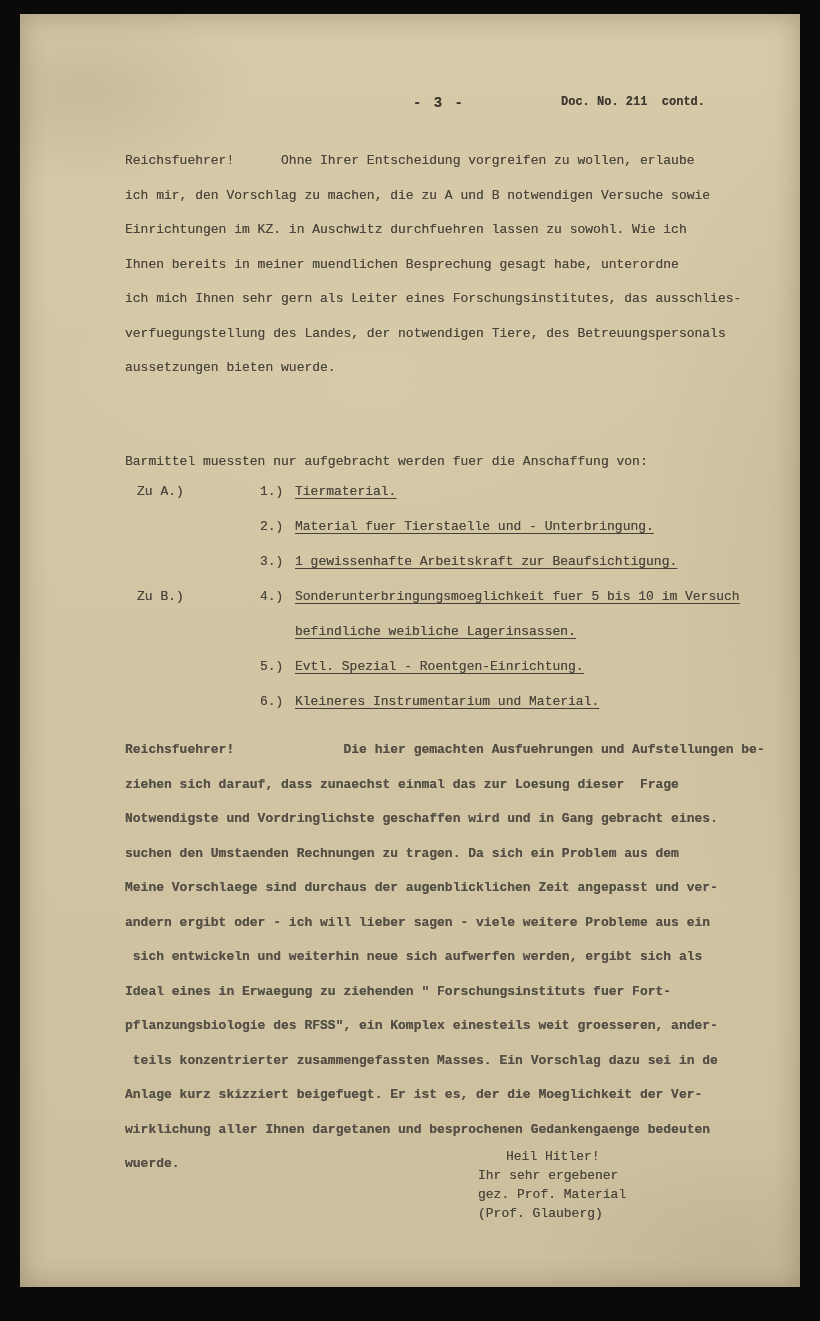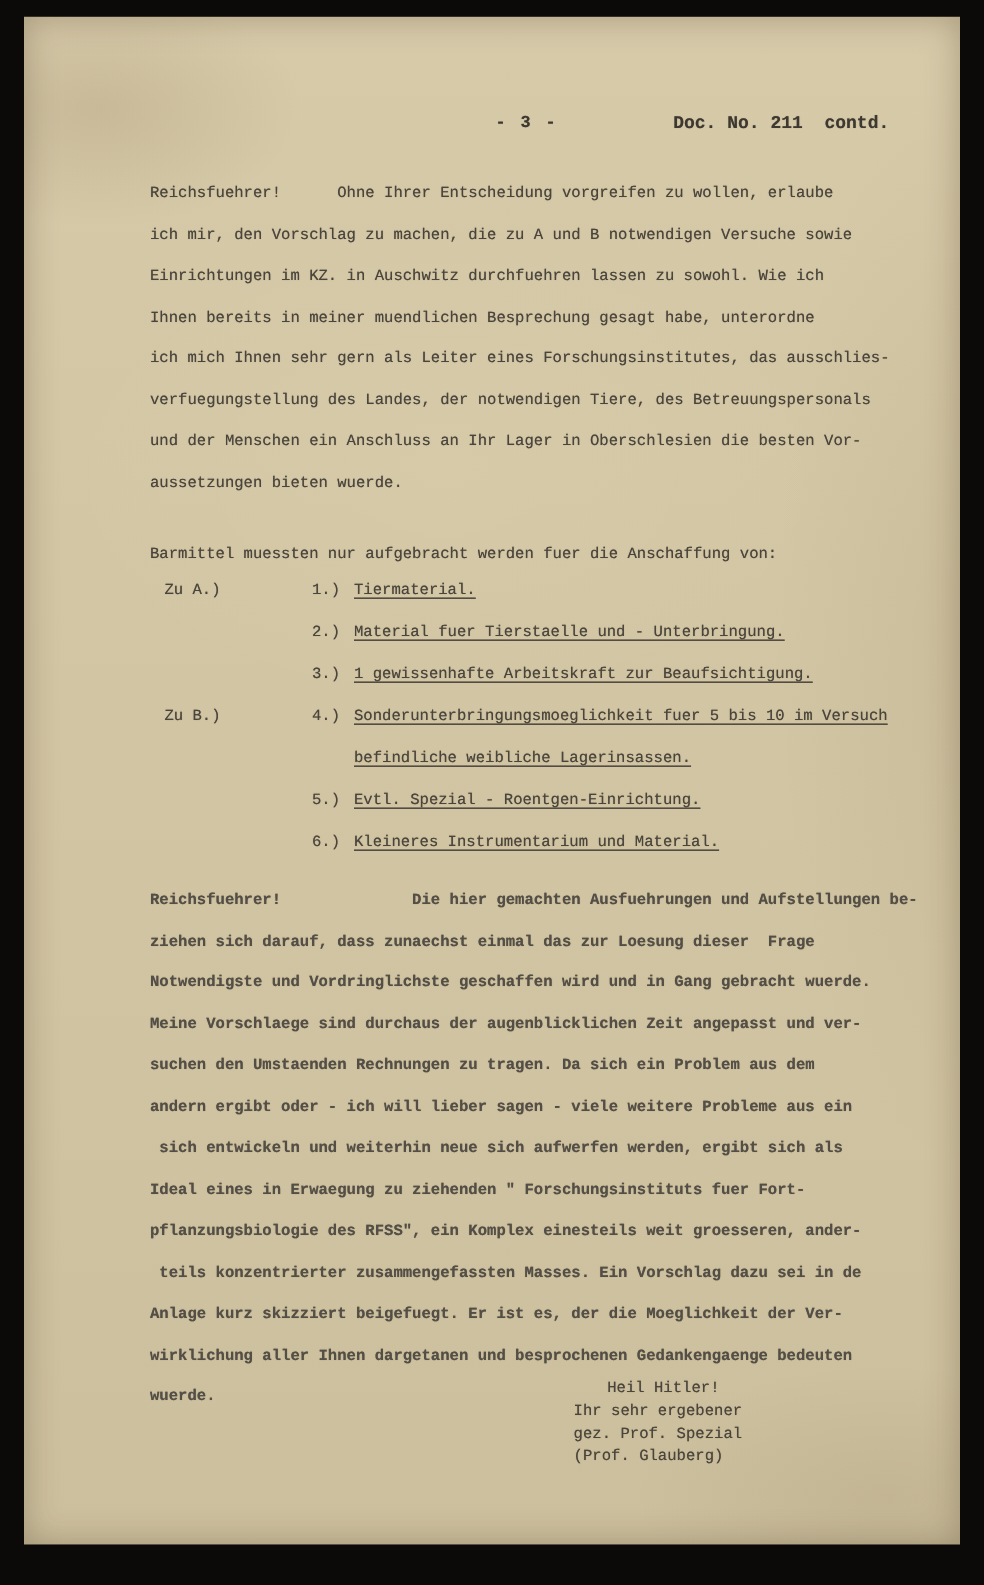--- a/index.html
+++ b/index.html
@@ -24,21 +24,21 @@
     font-size: 13px;
     text-shadow: 0 0 0.6px rgba(70,64,52,0.65);
   }
   .tline { white-space: pre; }
   .page-num {
     position: absolute; left: 393px; top: 81px;
     font-size: 14px; font-weight: bold; letter-spacing: 2px; color: #3e3930;
   }
   .doc-ref {
     position: absolute; left: 508px; top: 81px;
-    font-size: 15px; font-weight: bold; color: #3e3930; white-space: pre; padding-left: 33px;
+    font-size: 12px; font-weight: bold; color: #3e3930; white-space: pre; padding-left: 33px;
   }
   .para1 { position: absolute; left: 105px; top: 130px; }
   .para1 .tline { line-height: 34.5px; height: 34.5px; }
   .barmittel {
     position: absolute; left: 105px; top: 438px;
     line-height: 20px; white-space: pre;
   }
   .list { position: absolute; left: 105px; top: 460px; }
   .lrow { position: relative; height: 35px; line-height: 35px; }
   .zu    { position: absolute; left: 12px; white-space: pre; }
@@ -65,21 +65,20 @@
   <div class="page-num">- 3 -</div>
   <div class="doc-ref">Doc. No. 211  contd.</div>
 
   <div class="para1">
       <div class="tline">Reichsfuehrer!      Ohne Ihrer Entscheidung vorgreifen zu wollen, erlaube</div>
       <div class="tline">ich mir, den Vorschlag zu machen, die zu A und B notwendigen Versuche sowie</div>
       <div class="tline">Einrichtungen im KZ. in Auschwitz durchfuehren lassen zu sowohl. Wie ich</div>
       <div class="tline">Ihnen bereits in meiner muendlichen Besprechung gesagt habe, unterordne</div>
       <div class="tline">ich mich Ihnen sehr gern als Leiter eines Forschungsinstitutes, das ausschlies-</div>
       <div class="tline">verfuegungstellung des Landes, der notwendigen Tiere, des Betreuungspersonals</div>
-      <div class="tline">und der Menschen ein Anschluss an Ihr Lager in Oberschlesien die besten Vor-</div>
       <div class="tline">aussetzungen bieten wuerde.</div>
     </div>
 
   <div class="barmittel">Barmittel muessten nur aufgebracht werden fuer die Anschaffung von:</div>
 
   <div class="list">
     <div class="lrow">
       <span class="zu">Zu A.)</span>
       <span class="num">1.)</span>
       <span class="itext">Tiermaterial.</span>
@@ -106,33 +105,33 @@
     </div>
     <div class="lrow">
       <span class="num">6.)</span>
       <span class="itext">Kleineres Instrumentarium und Material.</span>
     </div>
   </div>
 
   <div class="para2">
       <div class="tline">Reichsfuehrer!              Die hier gemachten Ausfuehrungen und Aufstellungen be-</div>
       <div class="tline">ziehen sich darauf, dass zunaechst einmal das zur Loesung dieser  Frage</div>
-      <div class="tline">Notwendigste und Vordringlichste geschaffen wird und in Gang gebracht wuerde.</div>
+      <div class="tline">Notwendigste und Vordringlichste geschaffen wird und in Gang gebracht eines.</div>
+      <div class="tline">suchen den Umstaenden Rechnungen zu tragen. Da sich ein Problem aus dem</div>
       <div class="tline">Meine Vorschlaege sind durchaus der augenblicklichen Zeit angepasst und ver-</div>
-      <div class="tline">suchen den Umstaenden Rechnungen zu tragen. Da sich ein Problem aus dem</div>
       <div class="tline">andern ergibt oder - ich will lieber sagen - viele weitere Probleme aus ein</div>
       <div class="tline"> sich entwickeln und weiterhin neue sich aufwerfen werden, ergibt sich als</div>
       <div class="tline">Ideal eines in Erwaegung zu ziehenden " Forschungsinstituts fuer Fort-</div>
       <div class="tline">pflanzungsbiologie des RFSS", ein Komplex einesteils weit groesseren, ander-</div>
       <div class="tline"> teils konzentrierter zusammengefassten Masses. Ein Vorschlag dazu sei in de</div>
       <div class="tline">Anlage kurz skizziert beigefuegt. Er ist es, der die Moeglichkeit der Ver-</div>
       <div class="tline">wirklichung aller Ihnen dargetanen und besprochenen Gedankengaenge bedeuten</div>
       <div class="tline">wuerde.</div>
     </div>
 
   <div class="sig">
       <div class="tline">Heil Hitler!</div>
       <div class="tline">Ihr sehr ergebener</div>
-      <div class="tline">gez. Prof. Spezial</div>
+      <div class="tline">gez. Prof. Material</div>
       <div class="tline">(Prof. Glauberg)</div>
     </div>
 
 </div>
 
 </body></html>

